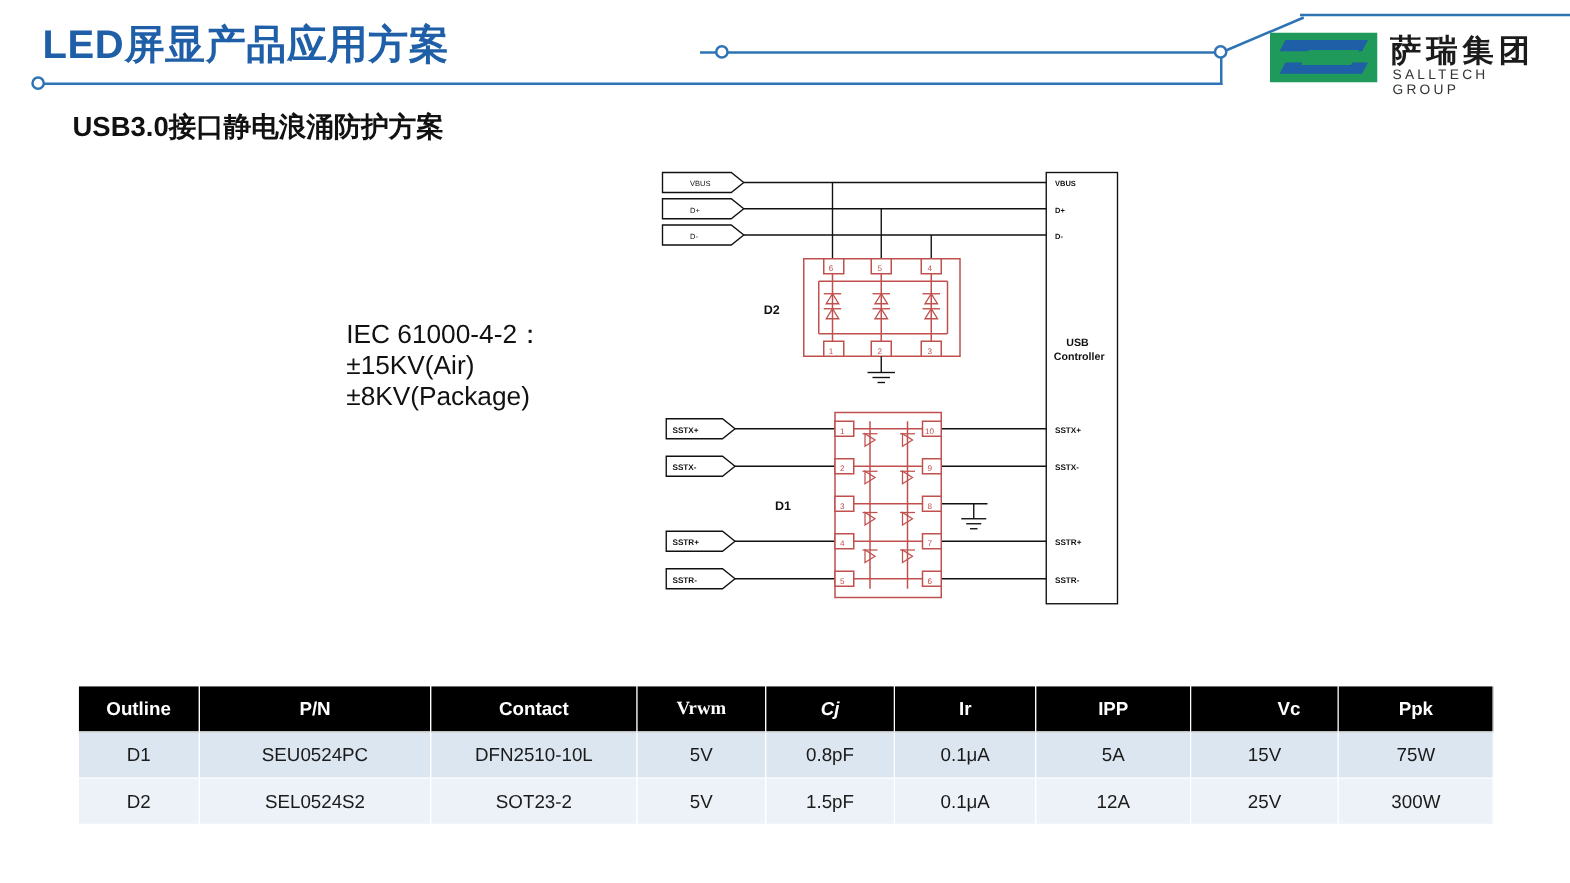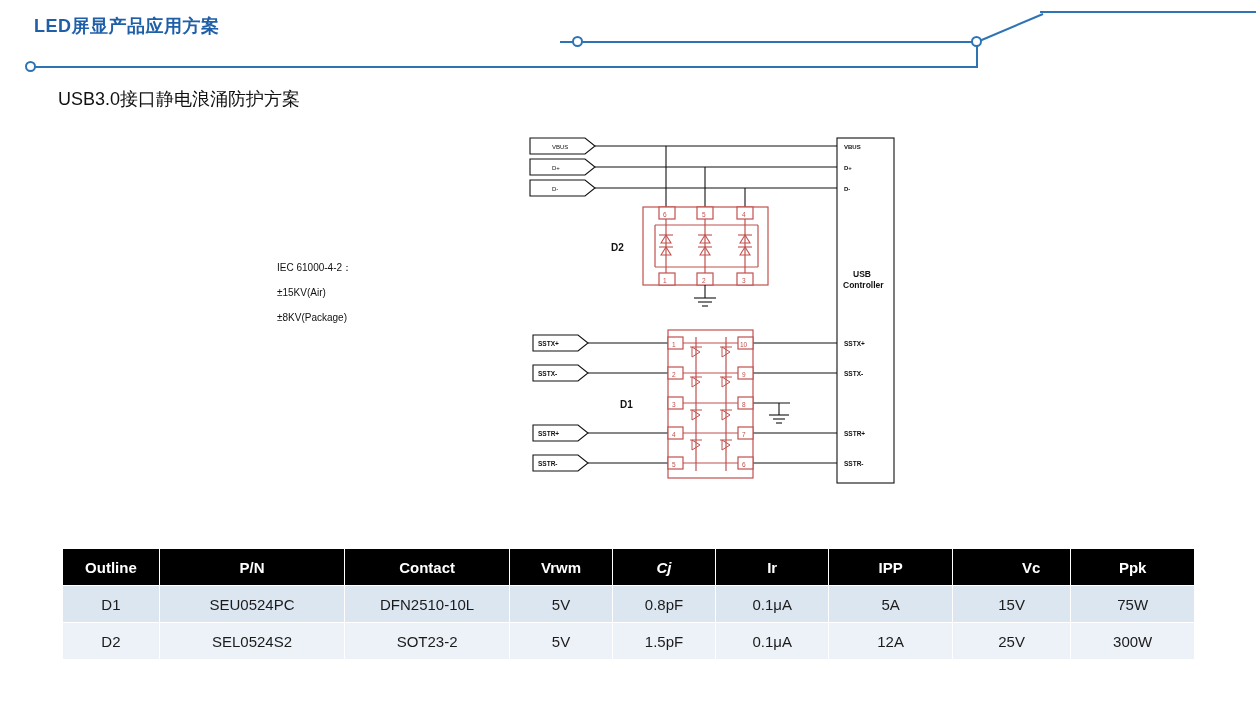--- a/index.html
+++ b/index.html
@@ -8,21 +8,21 @@
     width: 1256px; height: 706px;
     background: #ffffff;
     font-family: "Liberation Sans", sans-serif;
     overflow: hidden;
   }
   .page { position: relative; width: 1256px; height: 706px; background:#fff; }
 
   
   .hdr-title {
     position: absolute; left: 34px; top: 14px;
-    font-size: 18px; font-weight: bold; color: #1F5FA8;
+    font-size: 32px; font-weight: bold; color: #1F5FA8;
     letter-spacing: 0.5px;
   }
   .hdr-line {
     position: absolute; left: 28px; top: 66px; width: 950px; height: 2px;
     background: #2E74B5;
   }
   .hdr-line2 {
     position: absolute; left: 560px; top: 41px; width: 420px; height: 2px;
     background: #2E74B5;
   }
@@ -70,27 +70,27 @@
     font-size: 25px; font-weight: bold; color: #1b1b1b; letter-spacing: 4px;
   }
   .logo-en {
     position: absolute; left: 98px; top: 30px;
     font-size: 11px; color: #333; letter-spacing: 2.6px;
   }
 
   
   .subtitle {
     position: absolute; left: 58px; top: 87px;
-    font-size: 18px; font-weight: normal; color: #111;
+    font-size: 22px; font-weight: bold; color: #111;
   }
 
   
   .spec {
     position: absolute; left: 277px; top: 255px;
-    font-size: 10px; color: #111; line-height: 25px;
+    font-size: 21px; color: #111; line-height: 25px;
   }
 
   
   .schem { position: absolute; left: 500px; top: 125px; width: 420px; height: 375px; }
 
   
   .tbl {
     position: absolute; left: 62px; top: 548px;
     width: 1133px;
     border-collapse: collapse;
@@ -101,21 +101,21 @@
     height: 37px; border: 1px solid #fff; text-align: center;
   }
   .tbl td {
     height: 37px; text-align: center; color: #1b1b1b;
     border: 1px solid #fff; background: #DCE6F1;
   }
   .tbl tr.alt td { background: #EDF2F9; }
   .tbl .c0 { width: 94px; }
   .tbl .c1 { width: 180px; }
   .tbl .c2 { width: 160px; }
-  .tbl .c3 { width: 100px; }
+  .tbl .c3 { width: 100px; font-family: Liberation Serif, serif; }
   .tbl .c4 { width: 100px; font-style: italic; }
   .tbl .c5 { width: 110px; }
   .tbl .c6 { width: 120px; }
   .tbl .c7 { width: 115px; padding-left: 40px; }
   .tbl .c8 { width: 120px; }
 </style>
 </head>
 <body>
 
 <div class="page">
@@ -125,20 +125,29 @@
   <div class="hdr-line2"></div>
   <div class="hdr-vline"></div>
   <div class="hdr-topline"></div>
   <svg class="hdr-diag" viewBox="0 0 70 32">
     <line x1="2" y1="30" x2="68" y2="2" stroke="#2E74B5" stroke-width="2"></line>
   </svg>
   <div class="dot dot-left"></div>
   <div class="dot dot-mid"></div>
   <div class="dot dot-right"></div>
 
+  <div class="logo">
+    <div class="logo-mark">
+      <div class="slash1"></div>
+      <div class="slash2"></div>
+      <div class="bar"></div>
+    </div>
+    <div class="logo-cn">萨瑞集团</div>
+    <div class="logo-en">SALLTECH GROUP</div>
+  </div>
 
   <div class="subtitle">USB3.0接口静电浪涌防护方案</div>
 
   <div class="spec">
     <div>IEC 61000-4-2：</div>
     <div>±15KV(Air)</div>
     <div>±8KV(Package)</div>
   </div>
 
   <svg class="schem" viewBox="0 0 420 375">

